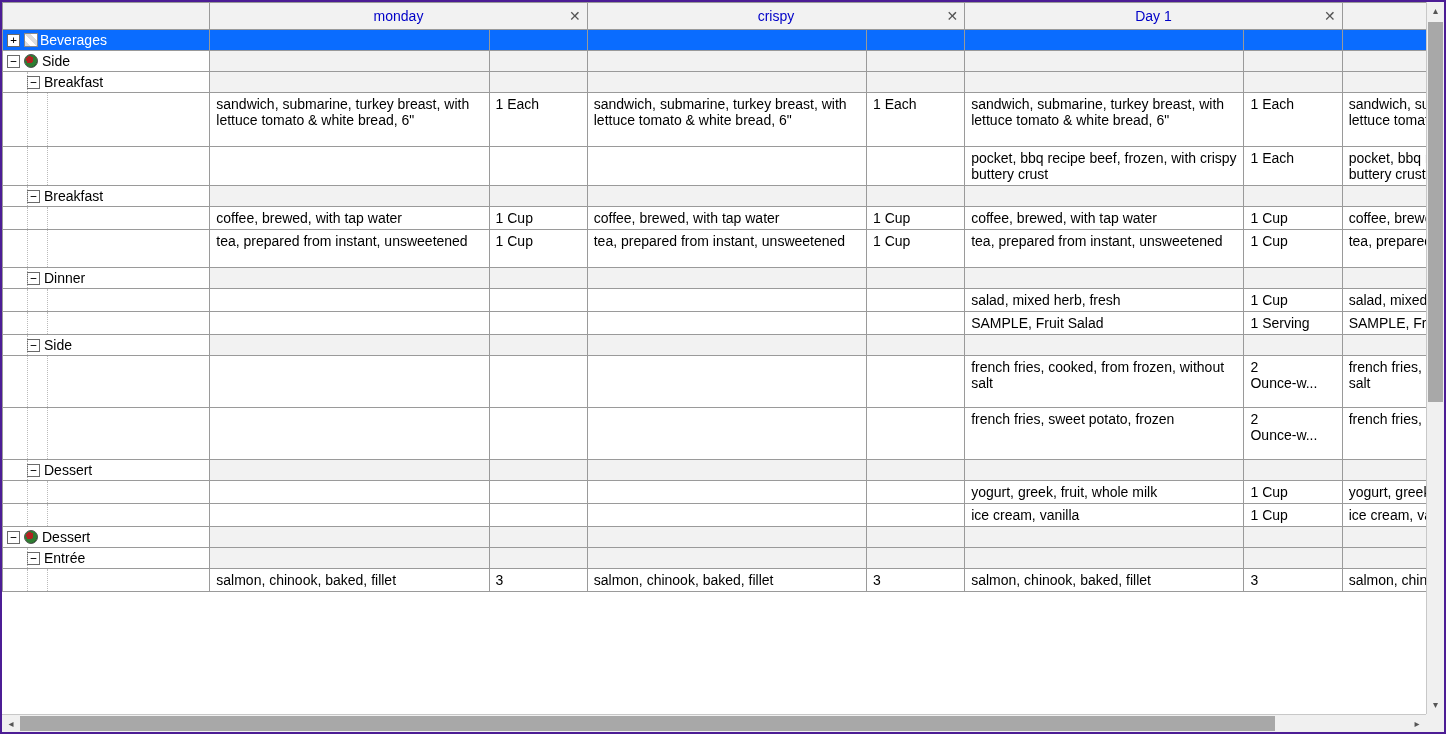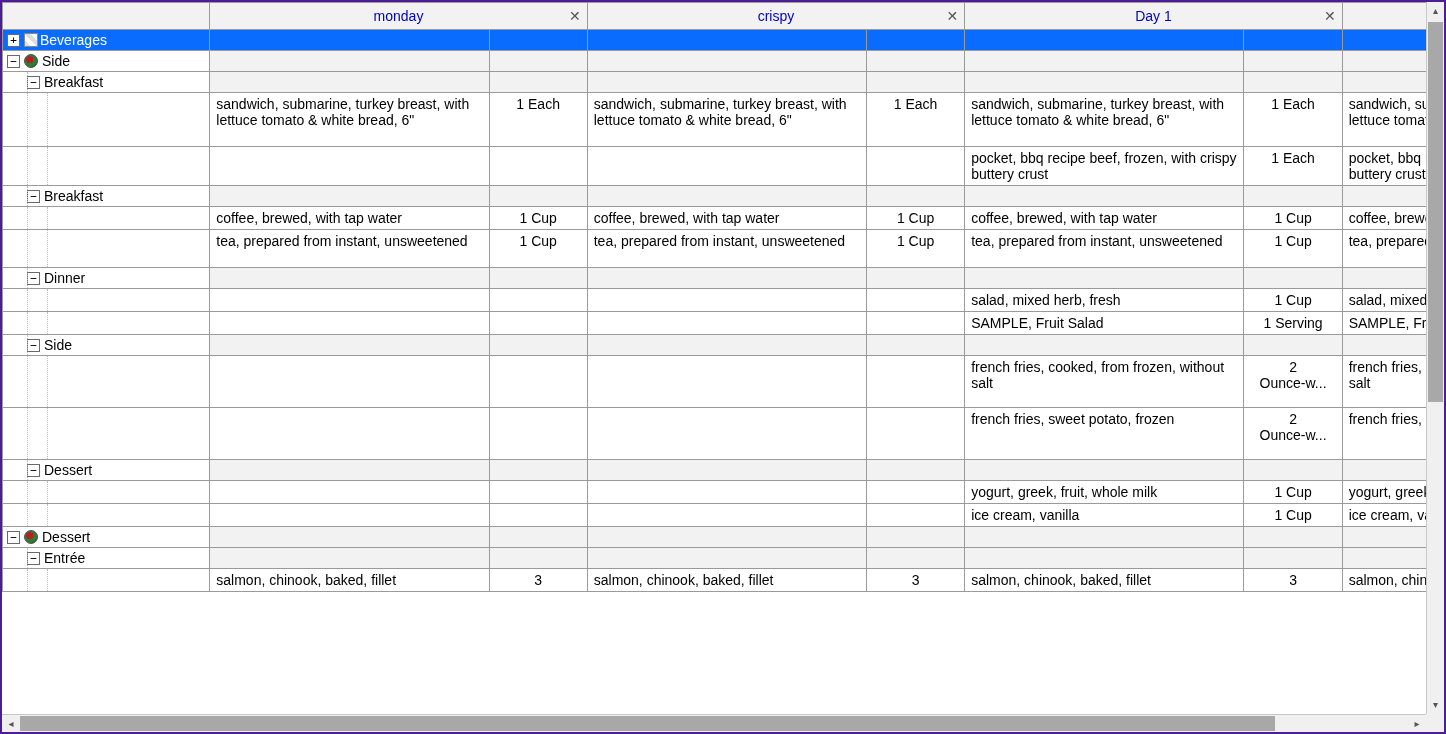--- a/index.html
+++ b/index.html
@@ -34,21 +34,21 @@
   .indent1 { padding-left:24px; }
   .expander { width:13px; height:13px; border:1px solid #6a6a6a; background:#fff; display:inline-flex; align-items:center; justify-content:center; font-size:11px; line-height:11px; font-family:monospace; margin-right:4px; flex:0 0 auto; color:#000;}
   .meal-icon { width:14px; height:14px; border-radius:50%; background: radial-gradient(circle at 40% 40%, #b22222 35%, #2e7d32 36% 70%, #1b5e20 71%); display:inline-block; margin-right:4px; flex:0 0 auto; border:1px solid #555;}
   .none-icon { width:14px; height:14px; display:inline-block; margin-right:2px; flex:0 0 auto; border:1px solid #888; background:linear-gradient(45deg,#ddd 25%,#fff 25% 50%,#ddd 50% 75%,#fff 75%);}
   .dotline { position:absolute; left:44px; top:0; bottom:0; border-left:1px dotted #bbb; }
   .dotline2 { position:absolute; left:24px; top:0; bottom:0; border-left:1px dotted #bbb; }
   tr.selected td { background:#0a6cff !important; color:#fff; }
   tr.selected .expander { color:#000; }
   tr.meal-row td:not(.tree-cell), tr.cat-row td:not(.tree-cell) { background:#f2f2f2; }
   tr.meal-row .tree-cell, tr.cat-row .tree-cell { background:#fff; }
-  td.qty { text-align:center; white-space:nowrap; }
+  td.qty { text-align:left; white-space:nowrap; }
   td.item { white-space:normal; }
   .leaf-tree { background:#fff; }
   tr.h-2 td { height:54px; }
   tr.h-3 td { height:38px; }
 </style>
 </head>
 <body>
 
 <div class="viewport">
   <div class="grid-area">

